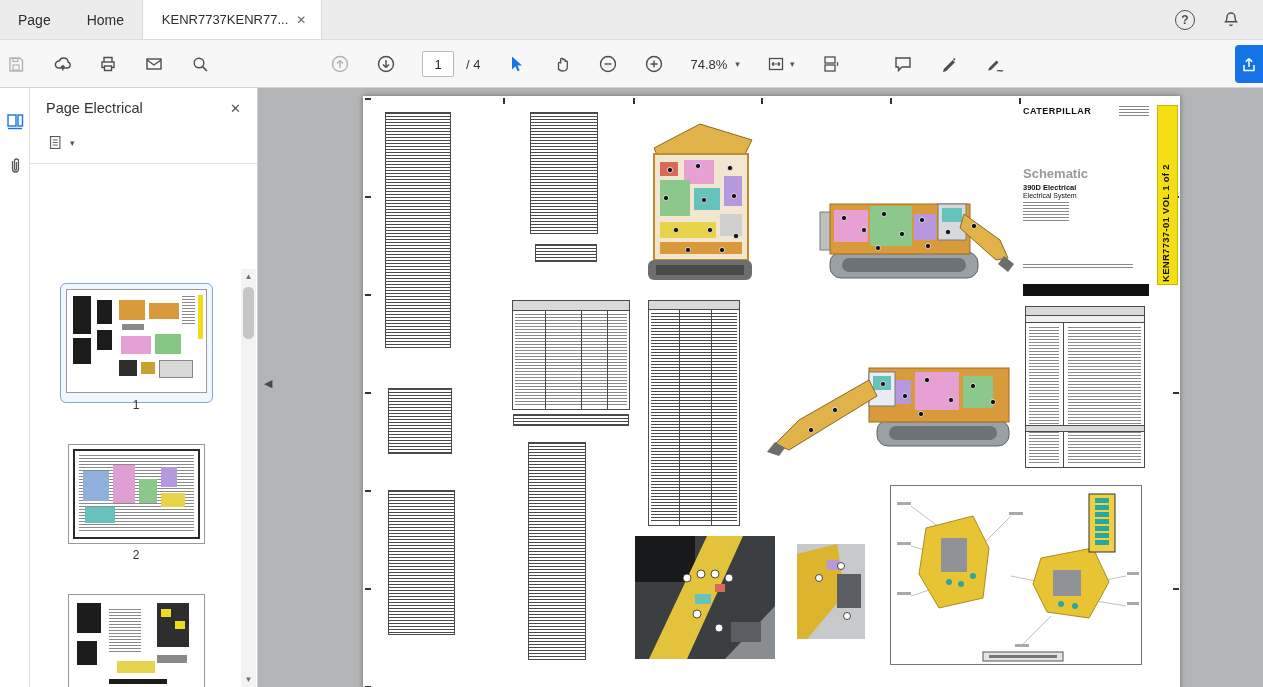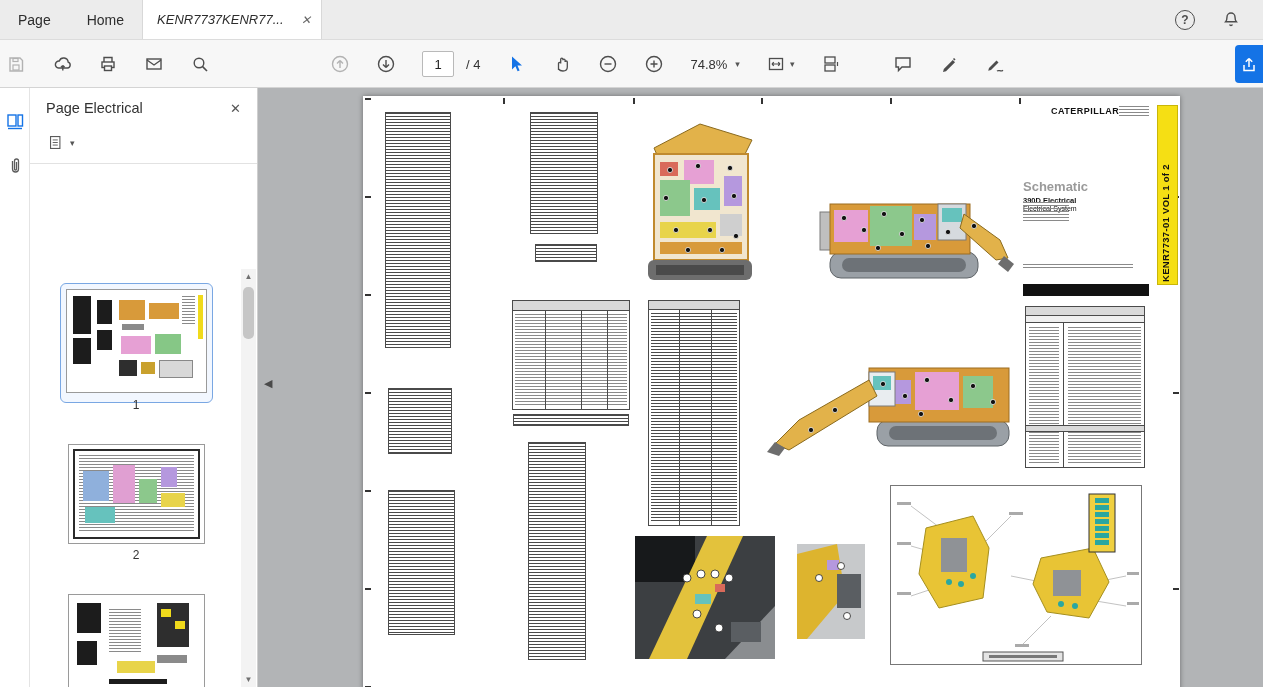--- a/index.html
+++ b/index.html
@@ -2,21 +2,21 @@
 <html><head>
 <meta charset="utf-8">
 <style>
   * { margin:0; padding:0; box-sizing:border-box; }
   html,body { width:1263px; height:687px; overflow:hidden; font-family:"Liberation Sans", sans-serif; background:#fff; }
   .app { position:relative; width:1263px; height:687px; }
 
   
   .tabbar { position:absolute; left:0; top:0; width:100%; height:40px; background:#ececec; display:flex; align-items:stretch; border-bottom:1px solid #dcdcdc; }
   .tab { display:flex; align-items:center; padding:0 18px; font-size:14px; color:#2d2d2d; cursor:pointer; }
-  .doc-tab { background:#fff; border-left:1px solid #d8d8d8; border-right:1px solid #d8d8d8; width:180px; justify-content:space-between; padding:0 10px 0 14px; font-size:13px;font-style:italic; }
+  .doc-tab { background:#fff; border-left:1px solid #d8d8d8; border-right:1px solid #d8d8d8; width:180px; justify-content:center; padding:0 10px 0 14px; font-size:13px; }
   .doc-tab .close { color:#666; font-size:12px; margin-left:8px; }
   .tabbar-right { margin-left:auto; display:flex; align-items:center; gap:26px; padding-right:22px; }
   .help-circ { width:20px; height:20px; border:1.6px solid #4d4d4d; border-radius:50%; display:flex; align-items:center; justify-content:center; font-size:12px; font-weight:bold; color:#4d4d4d; }
 
   
   .toolbar { position:absolute; left:0; top:40px; width:100%; height:48px; background:#f7f7f7; border-bottom:1px solid #d4d4d4; }
   .tgroup { position:absolute; top:0; height:48px; display:flex; align-items:center; gap:26px; }
   .ic { width:20px; height:20px; display:block; }
   .tbtn { display:flex; align-items:center; cursor:pointer; }
   .dim { opacity:.4; }
@@ -52,21 +52,21 @@
   .page { position:absolute; left:105px; top:8px; width:817px; height:640px; background:#fff; box-shadow:0 0 5px rgba(0,0,0,.4); }
 
   
   .lines { background:repeating-linear-gradient(to bottom, #4a4a4a 0 1px, transparent 1px 3px); }
   .lines-lt { background:repeating-linear-gradient(to bottom, #8a8a8a 0 1px, transparent 1px 3px); }
   .tbl { border:1px solid #4a4a4a; }
   .abs { position:absolute; }
   .tick { position:absolute; background:#333; }
 
   .titleblock { position:absolute; left:660px; top:10px; width:130px; height:190px; }
-  .brand { font-size:9px; font-weight:bold; letter-spacing:.5px; color:#111;margin-left:28px; }
+  .brand { font-size:9px; font-weight:bold; letter-spacing:.5px; color:#111; }
   .heading { font-size:13px; font-weight:bold; color:#9a9a9a; margin-top:2px; }
   .model { font-size:7.5px; font-weight:bold; color:#111; margin-top:2px; }
   .system { font-size:7px; color:#111; }
   .blackbar { position:absolute; left:0; bottom:0; width:126px; height:12px; background:#111; }
   .spine { position:absolute; left:794px; top:9px; width:21px; height:180px; background:#f5df14; border:1px solid #c9b609; }
   .spine span { position:absolute; left:2px; top:4px; height:172px; writing-mode:vertical-rl; transform:rotate(180deg); font-size:9.5px; font-weight:bold; color:#111; letter-spacing:.3px; white-space:nowrap; }
 </style>
 </head>
 <body>
 
@@ -422,21 +422,21 @@
         <div style="height:7px;background:#efefef;border-bottom:1px solid #4a4a4a;"></div>
         <div class="lines-lt" style="position:absolute;left:3px;top:20px;width:30px;bottom:3px;"></div>
         <div class="lines-lt" style="position:absolute;left:42px;top:20px;right:3px;bottom:3px;"></div>
         <div style="position:absolute;left:37px;top:16px;width:1px;bottom:0;background:#4a4a4a;"></div>
         <div style="position:absolute;left:0;top:118px;right:0;height:7px;background:#d9d9d9;border-top:1px solid #4a4a4a;border-bottom:1px solid #4a4a4a;"></div>
       </div>
 
       <div class="titleblock">
         <div class="brand">CATERPILLAR</div>
         <div class="abs lines-lt" style="left:96px;top:0;width:30px;height:12px;"></div>
-        <div class="abs" style="left:0;top:58px;margin-top:13px;">
+        <div class="abs" style="left:0;top:58px;">
           <div class="heading">Schematic</div>
           <div class="model">390D Electrical</div>
           <div class="system">Electrical System</div>
         </div>
         <div class="abs lines-lt" style="left:0;top:96px;width:46px;height:20px;"></div>
         <div class="abs lines-lt" style="left:0;top:158px;width:110px;height:6px;"></div>
         <div class="blackbar"></div>
       </div>
 
       <div class="spine">

